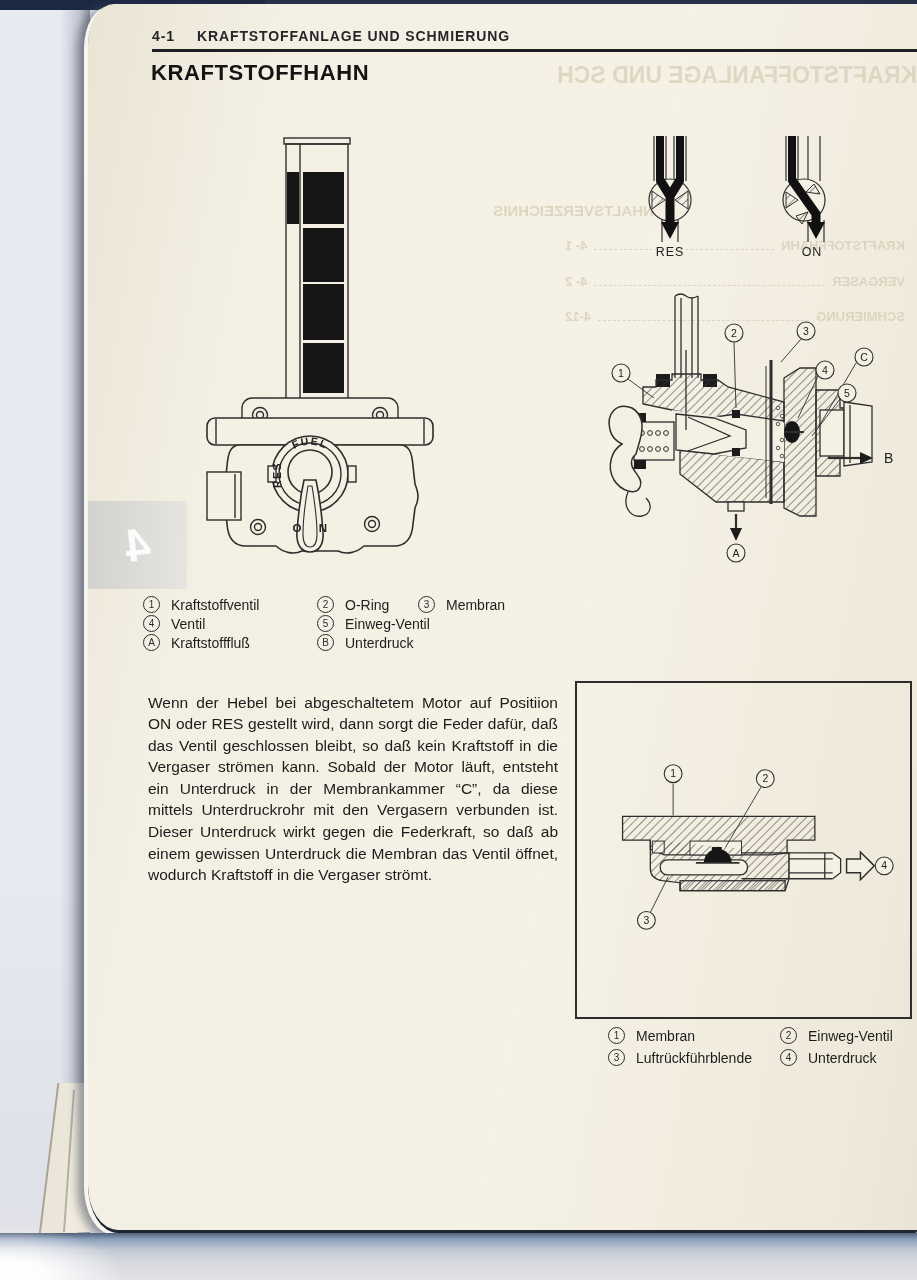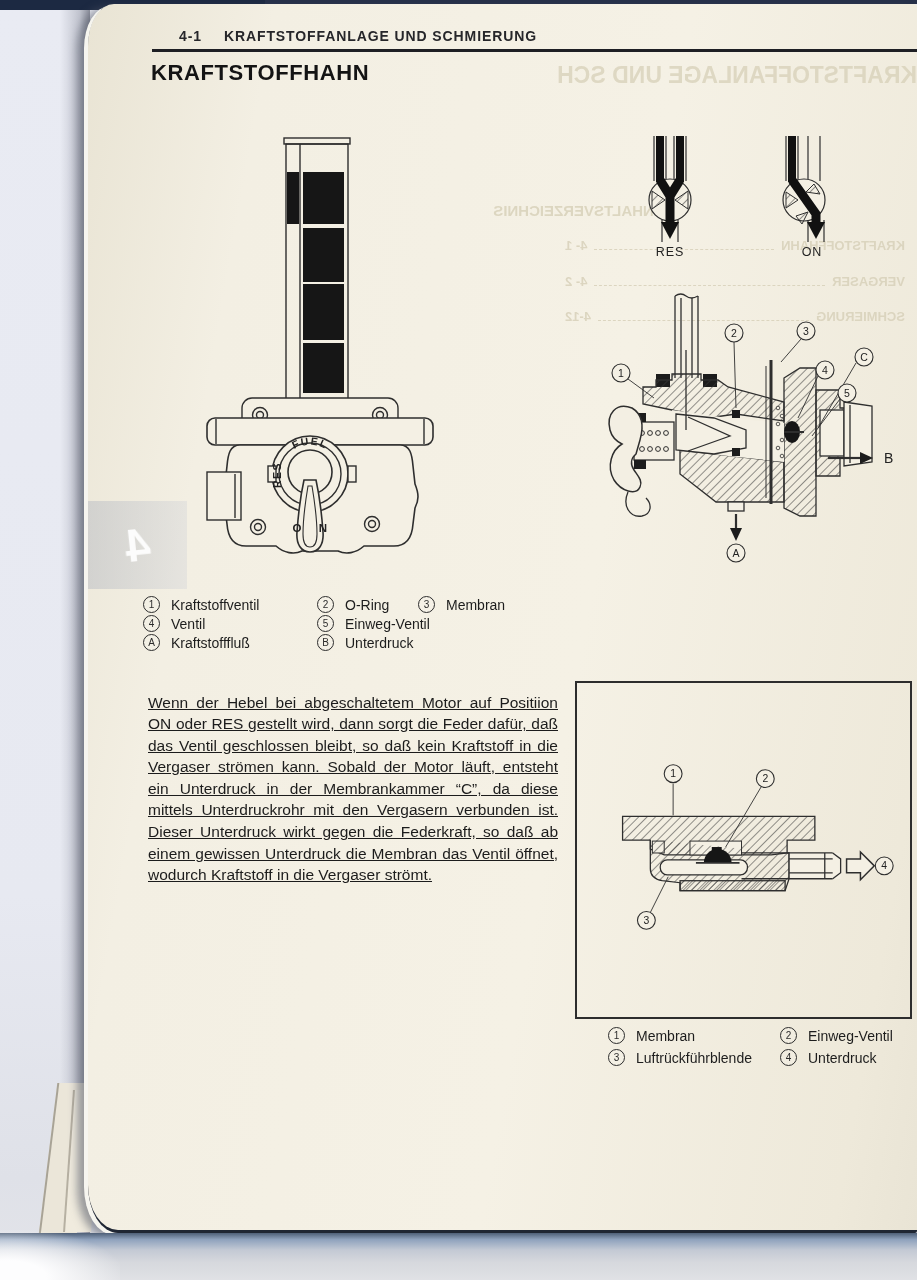--- a/index.html
+++ b/index.html
@@ -19,42 +19,42 @@
       border-bottom:3px solid #1f2633;
       border-radius:26px 3px 2px 30px / 42px 3px 2px 48px;
       box-shadow:-4px 2px 0 #f6f5ef,-11px 4px 8px rgba(80,85,100,.55);}
   .bottom-surface{position:absolute;left:0;top:1233px;width:917px;height:47px;
       background:linear-gradient(180deg,#4f6078 0%,#8fa2bd 14%,#c3c9d4 36%,#d6d8dd 62%,#e0e1e5 100%);}
   .corner-white{position:absolute;left:0;top:1230px;width:120px;height:50px;
       background:radial-gradient(ellipse at 5% 95%,#fdfdfe 25%,rgba(250,250,252,0) 75%);}
 
   
   .hdr{position:absolute;left:64px;top:24px;font-size:14px;font-weight:600;letter-spacing:.9px;color:#26262a;white-space:nowrap;}
-  .hdr .num{margin-right:22px;margin-left:27px;}
+  .hdr .num{margin-right:22px;}
   .rule{position:absolute;left:64px;top:45px;width:765px;height:2.5px;background:#1e1f24;}
   .ttl{position:absolute;left:63px;top:56px;font-size:22px;font-weight:bold;letter-spacing:.6px;color:#141414;}
 
   .ghost{position:absolute;color:#d7d0b8;transform:scaleX(-1);filter:blur(.4px);white-space:nowrap;}
   .g-title{left:300px;top:58px;width:529px;font-size:23px;font-weight:bold;opacity:.75;}
   .g-toc-h{left:330px;top:198px;width:240px;font-size:15px;font-weight:bold;opacity:.8;}
   .g-toc{position:absolute;left:477px;top:234px;width:340px;color:#d8d1ba;transform:scaleX(-1);filter:blur(.4px);opacity:.85;}
   .g-row{position:absolute;left:0;width:340px;display:flex;align-items:baseline;font-size:13px;font-weight:bold;}
   .g-dots{flex:1;border-bottom:1px dashed #d8d1ba;margin:0 7px 3px;}
   .tab-ghost{position:absolute;left:0;top:497px;width:99px;height:88px;
       background:linear-gradient(90deg,rgba(168,174,188,.40),rgba(196,200,212,.28));
       display:flex;align-items:center;justify-content:center;}
   .tab-ghost span{transform:scaleX(-1) rotate(6deg);font-size:46px;font-weight:bold;color:rgba(255,255,255,.92);filter:blur(.6px);}
 
   .fig{position:absolute;}
   .legend{position:absolute;font-size:14px;color:#1d1d1d;}
   .li{position:absolute;display:flex;align-items:center;gap:11px;white-space:nowrap;}
   .cm{display:inline-flex;width:15px;height:15px;border:1.2px solid #2c2c2c;border-radius:50%;
       align-items:center;justify-content:center;font-size:10px;color:#2c2c2c;flex:0 0 auto;background:rgba(255,255,255,.12);}
   .body-par{position:absolute;left:60px;top:672px;width:410px;font-size:15.5px;line-height:21.6px;
-      color:#1c1c1c;text-align:justify;text-decoration:underline;}
+      color:#1c1c1c;text-align:justify;}
   .fig-box{position:absolute;left:487px;top:677px;width:333px;height:334px;border:2px solid #2d2d2d;}
   svg text{font-family:"Liberation Sans","DejaVu Sans",sans-serif;fill:#222;}
 </style>
 </head>
 <body>
 
 <div class="scene">
   <div class="left-shade"></div>
   <div class="binder-a"></div>
   <div class="binder-b"></div>

